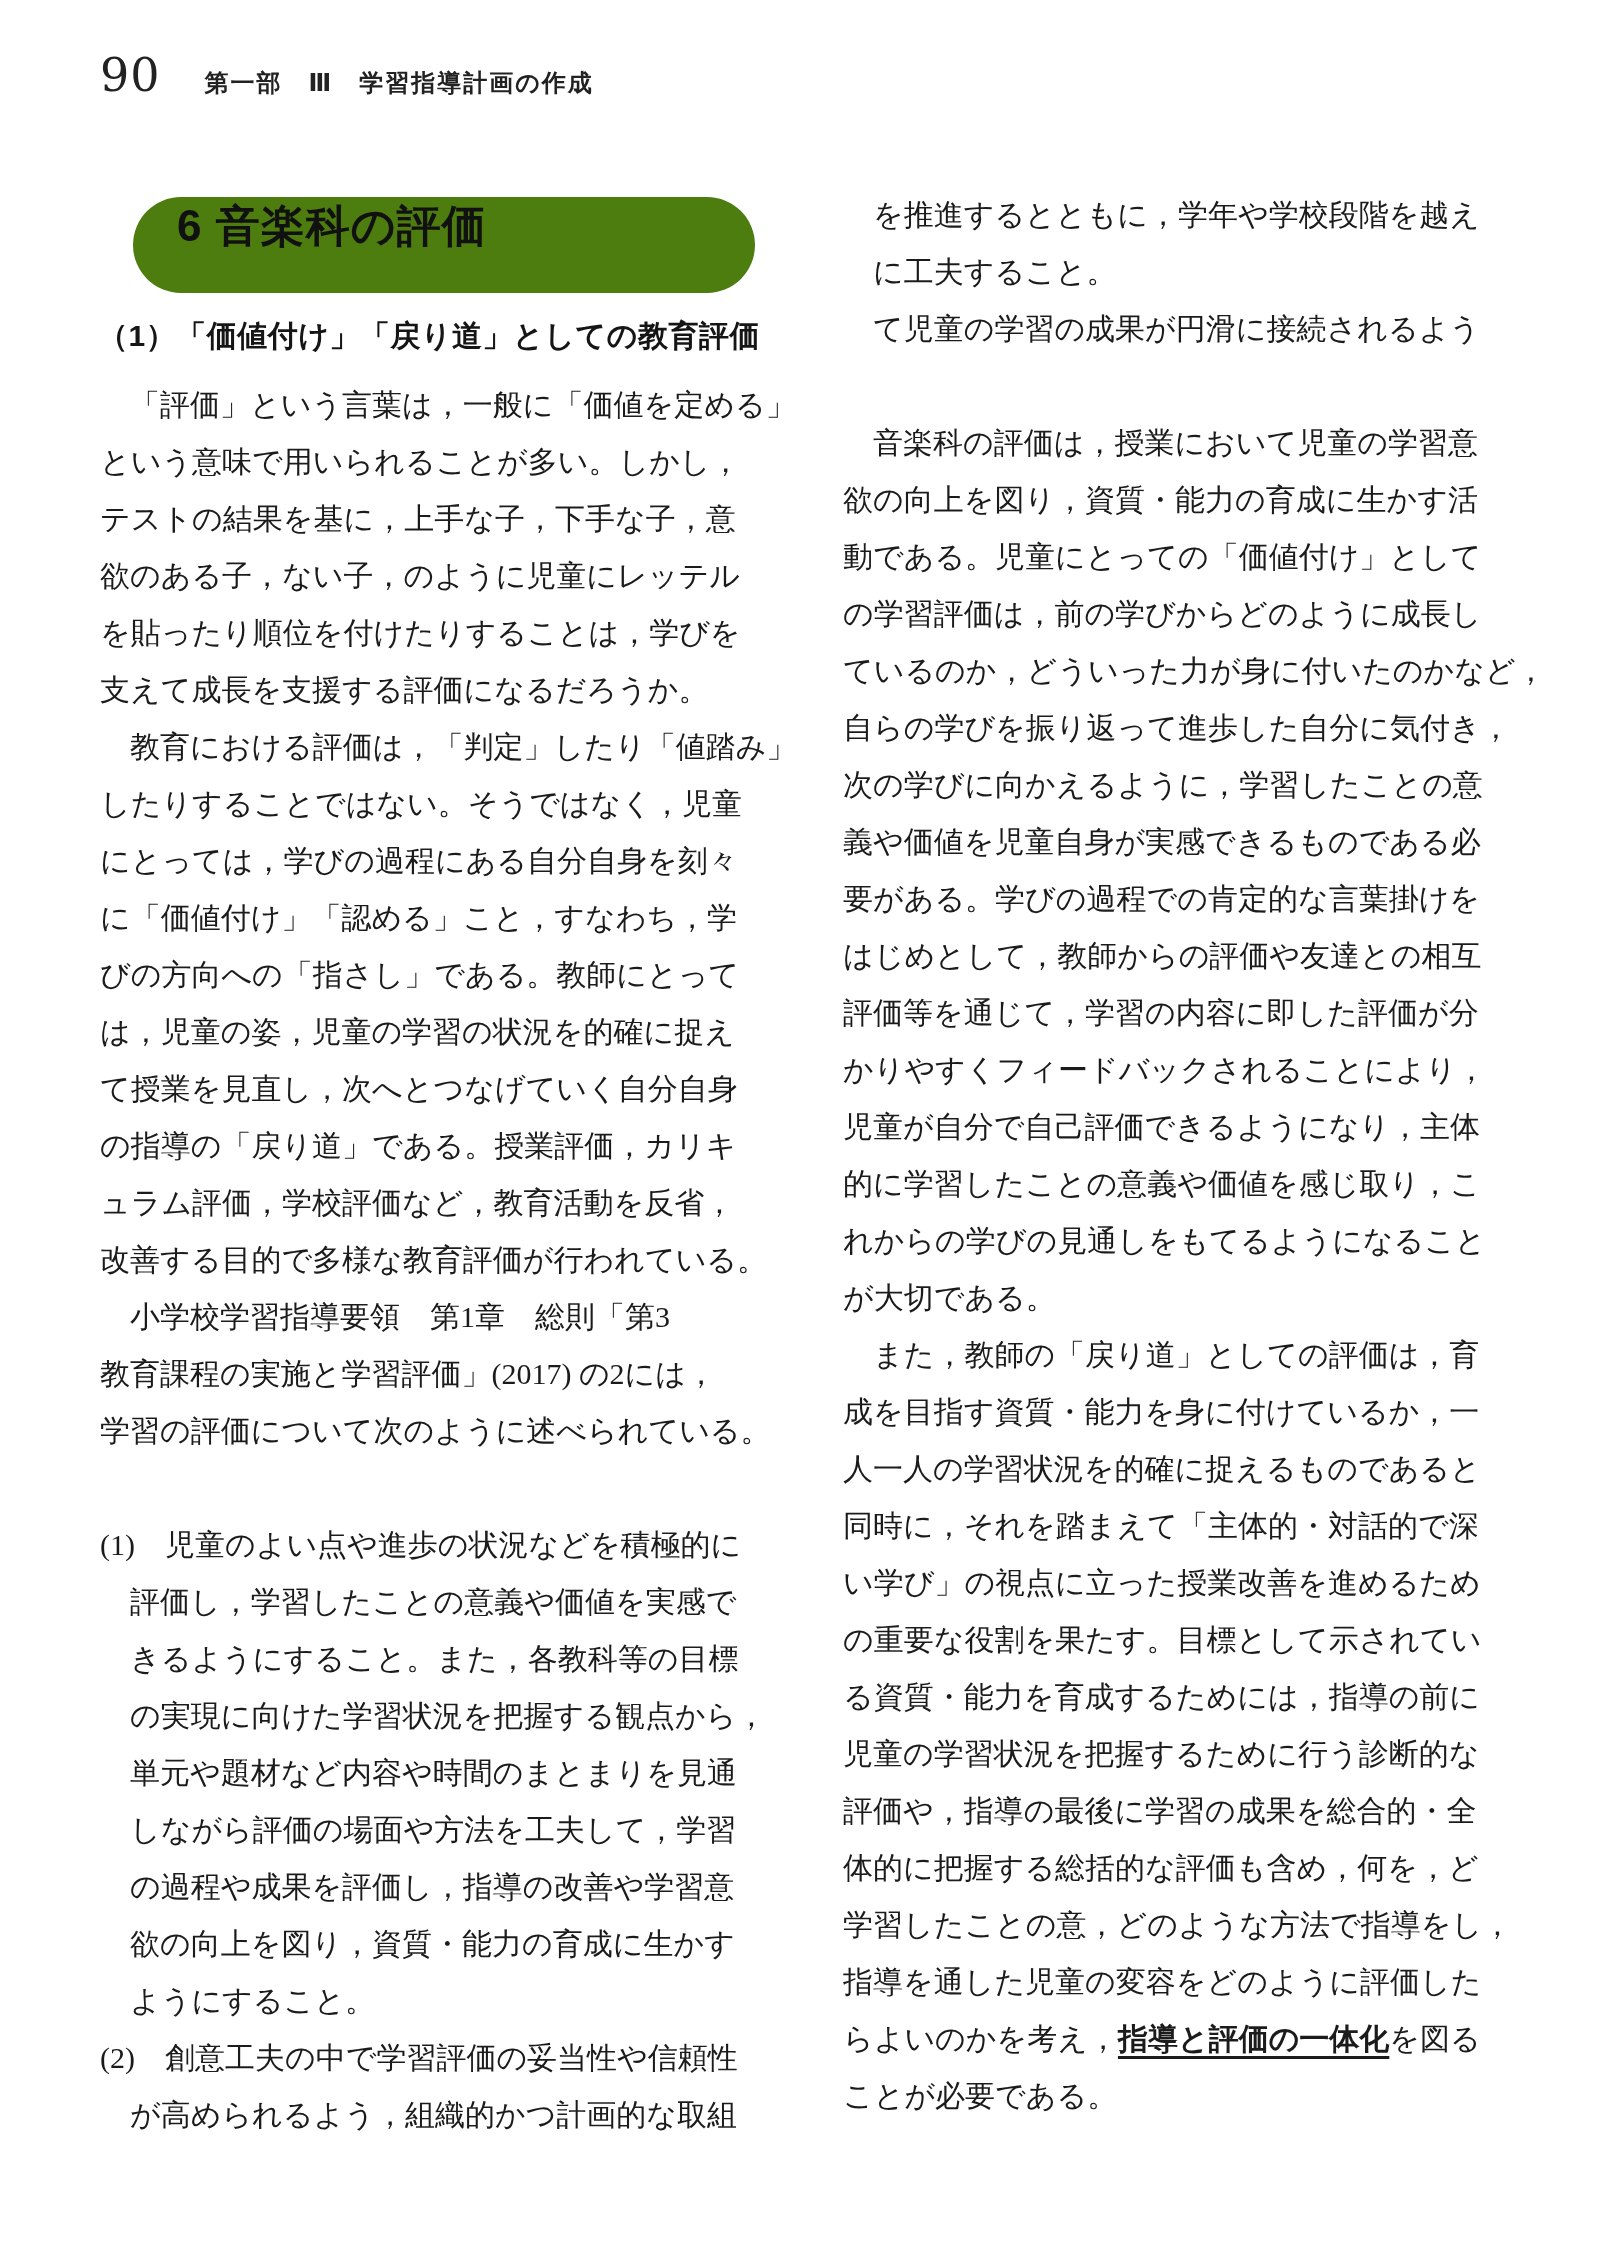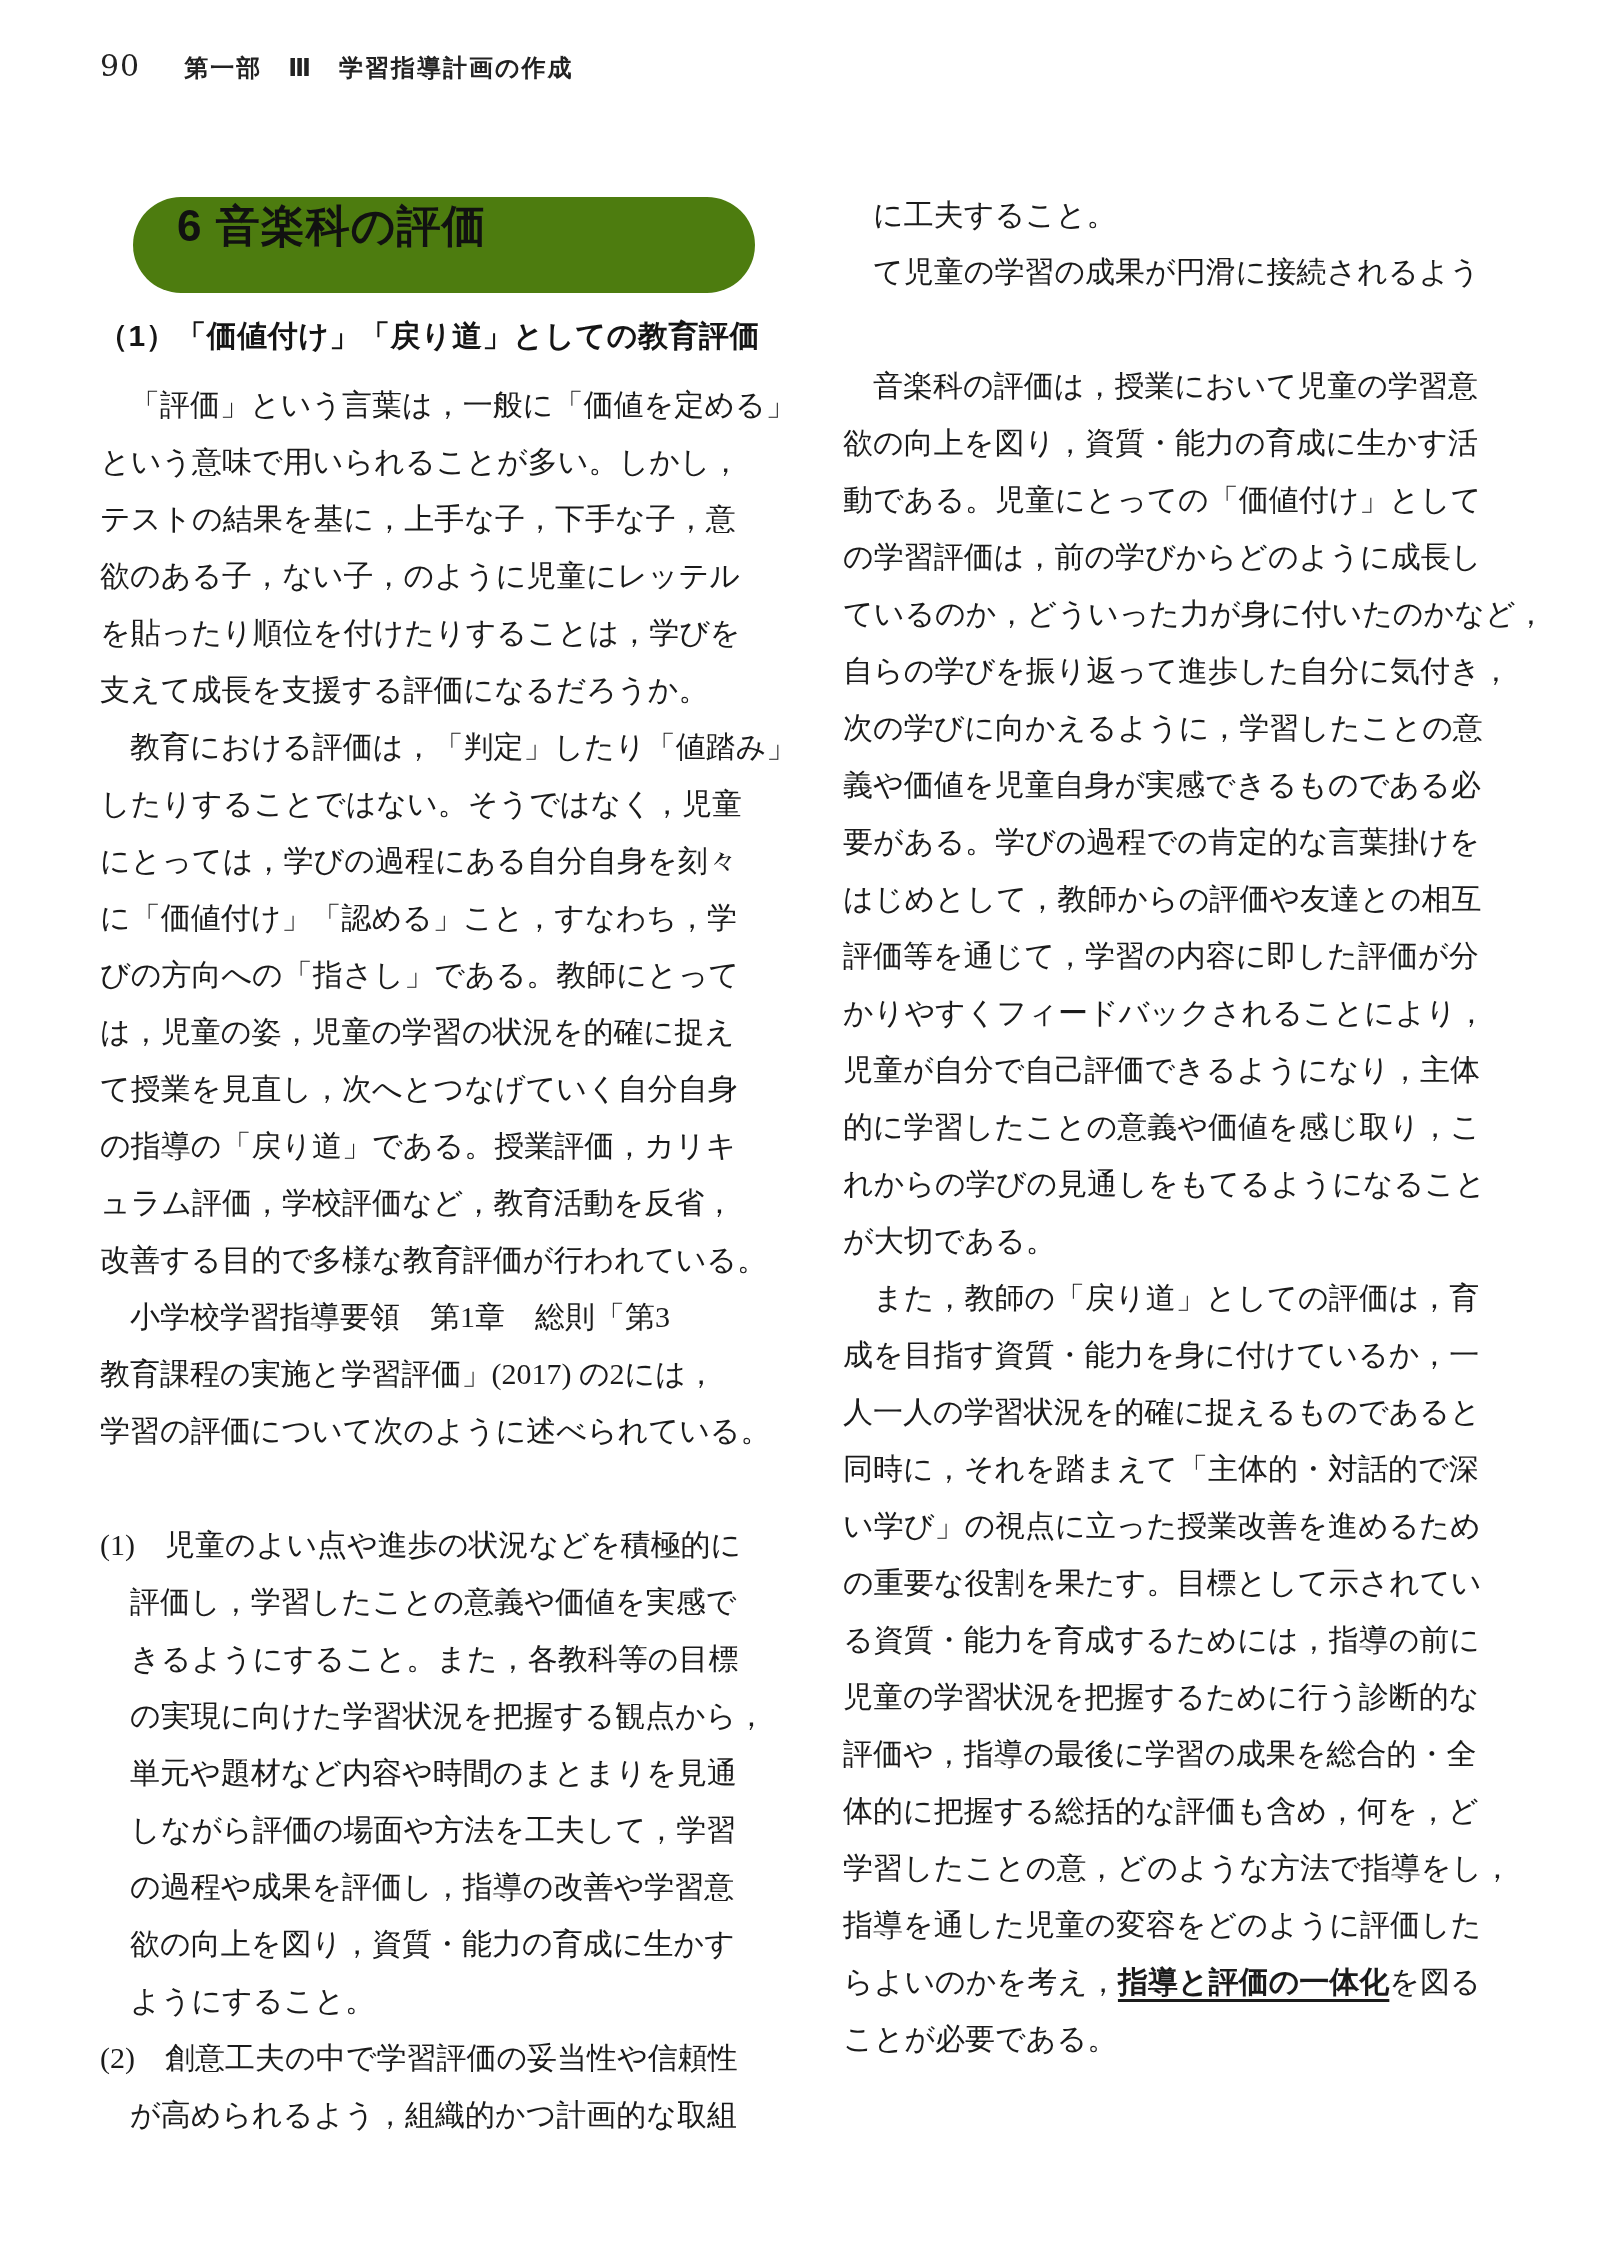--- a/index.html
+++ b/index.html
@@ -11,21 +11,21 @@
     position:relative;
     overflow:hidden;
   }
   
   .running-head{
     position:absolute;left:100px;top:48px;
     display:flex;align-items:baseline;gap:44px;
   }
   .page-number{
     font-family:"DejaVu Serif","Liberation Serif",serif;
-    font-size:30px;font-weight:400;letter-spacing:1px;color:#222;
+    font-size:46px;font-weight:400;letter-spacing:1px;color:#222;
   }
   .chapter-label{
     font-family:"Liberation Sans","DejaVu Sans",sans-serif;
     font-size:24px;font-weight:600;letter-spacing:2px;color:#222;text-align:right;
   }
   
   .heading-pill{
     position:absolute;left:133px;top:197px;
     width:622px;height:96px;
     background:#4d7c0f;
@@ -111,20 +111,21 @@
       <div class="line">　の過程や成果を評価し，指導の改善や学習意</div>
       <div class="line">　欲の向上を図り，資質・能力の育成に生かす</div>
       <div class="line">　ようにすること。</div>
       <div class="line">(2)　創意工夫の中で学習評価の妥当性や信頼性</div>
       <div class="line">　が高められるよう，組織的かつ計画的な取組</div>
     </div>
 </div>
 
 <div class="column col-right">
   <div>
+      <div class="line">　を推進するとともに，学年や学校段階を越え</div>
       <div class="line">　に工夫すること。</div>
       <div class="line">　て児童の学習の成果が円滑に接続されるよう</div>
     </div>
   <div class="spacer-line"></div>
   <div>
       <div class="line">　音楽科の評価は，授業において児童の学習意</div>
       <div class="line">欲の向上を図り，資質・能力の育成に生かす活</div>
       <div class="line">動である。児童にとっての「価値付け」として</div>
       <div class="line">の学習評価は，前の学びからどのように成長し</div>
       <div class="line">ているのか，どういった力が身に付いたのかなど，</div>

